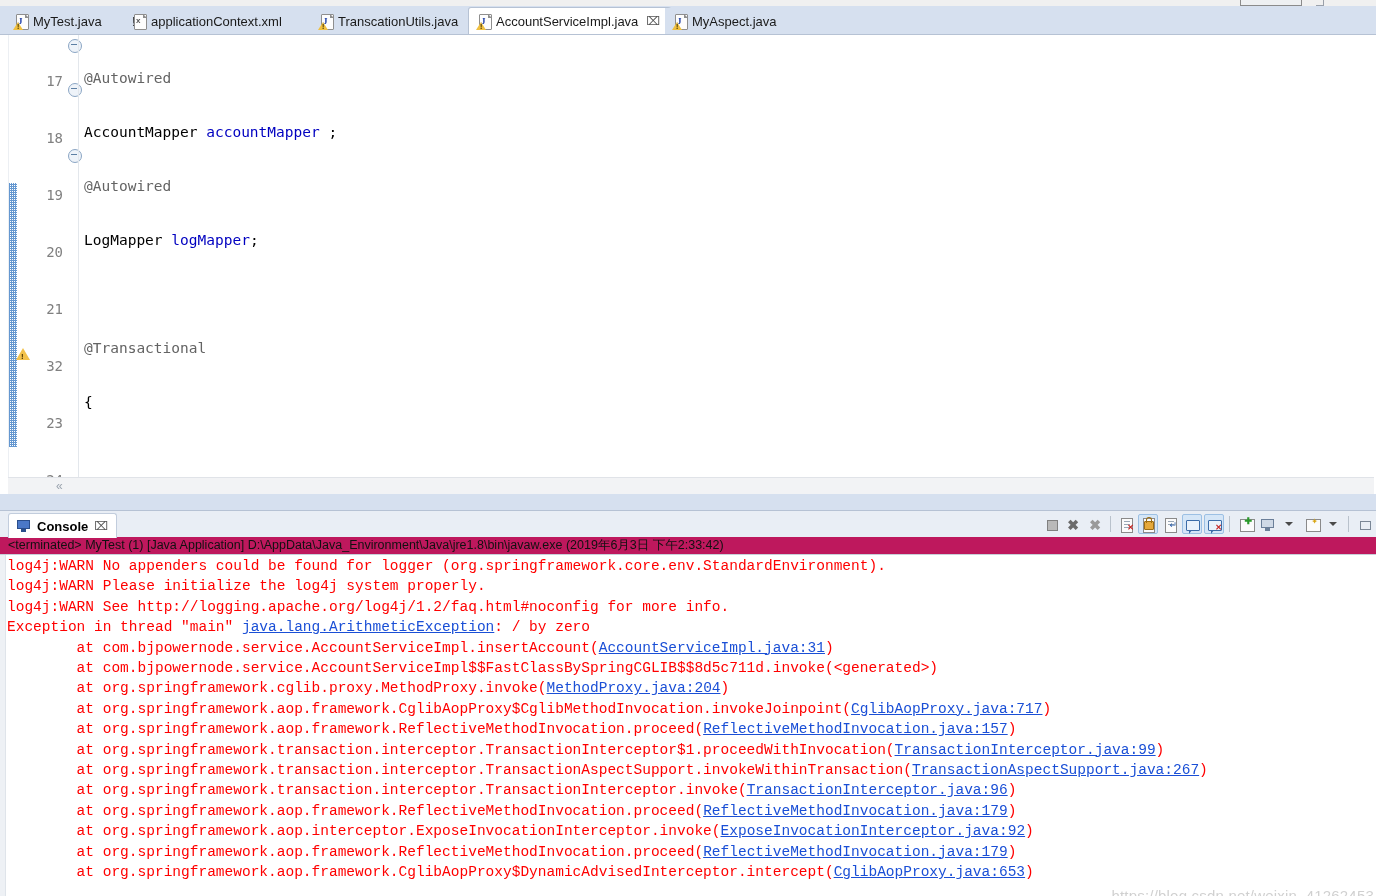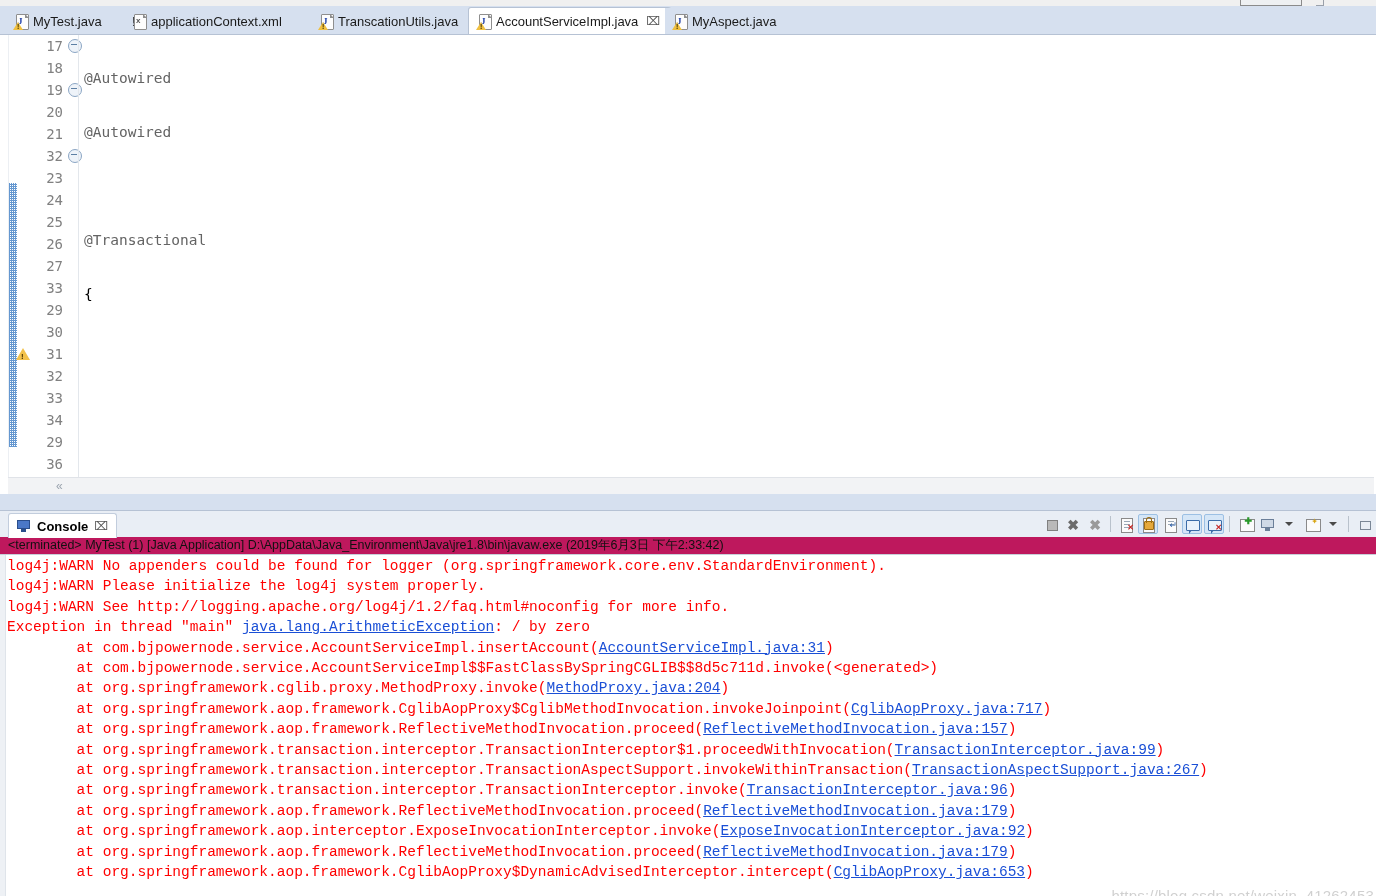--- a/index.html
+++ b/index.html
@@ -179,20 +179,21 @@
     font-size: 14px;
     color: #808080;
     user-select: none;
   }
   .lnrow {
     height: 22px;
     line-height: 22px;
     padding-right: 4px;
     box-sizing: border-box;
     position: relative;
+    margin-top: 35px;
   }
   .fold {
     position: absolute;
     right: -11px; top: 6px;
     width: 10px; height: 10px;
     border: 1px solid #8ba6c4;
     border-radius: 50%;
     background: #eef3f9;
   }
   .fold::after {
@@ -545,21 +546,23 @@
 
     <div style="position:absolute; left:16px; top:313px;">
       <div style="width:0;height:0;border-left:7px solid transparent;border-right:7px solid transparent;border-bottom:12px solid #f2c14b;"></div>
       <div style="position:absolute;left:5px;top:4px;font-size:8px;color:#4a3400;font-weight:bold;font-family:'Liberation Sans',sans-serif;">!</div>
     </div>
 
     <div class="gutter-sep"></div>
 
     <div class="code">
       <div class="cline"><span class="ann">@Autowired</span></div>
+      <div class="cline"><span class="plain">AccountMapper </span><span class="fld">accountMapper</span><span class="plain"> ;</span></div>
       <div class="cline"><span class="ann">@Autowired</span></div>
+      <div class="cline"><span class="plain">LogMapper </span><span class="fld">logMapper</span><span class="plain">;</span></div>
       <div class="cline"></div>
       <div class="cline"><span class="ann">@Transactional</span></div>
       <div class="cline"><span class="plain">{</span></div>
       
       
       
       
       
       
       

